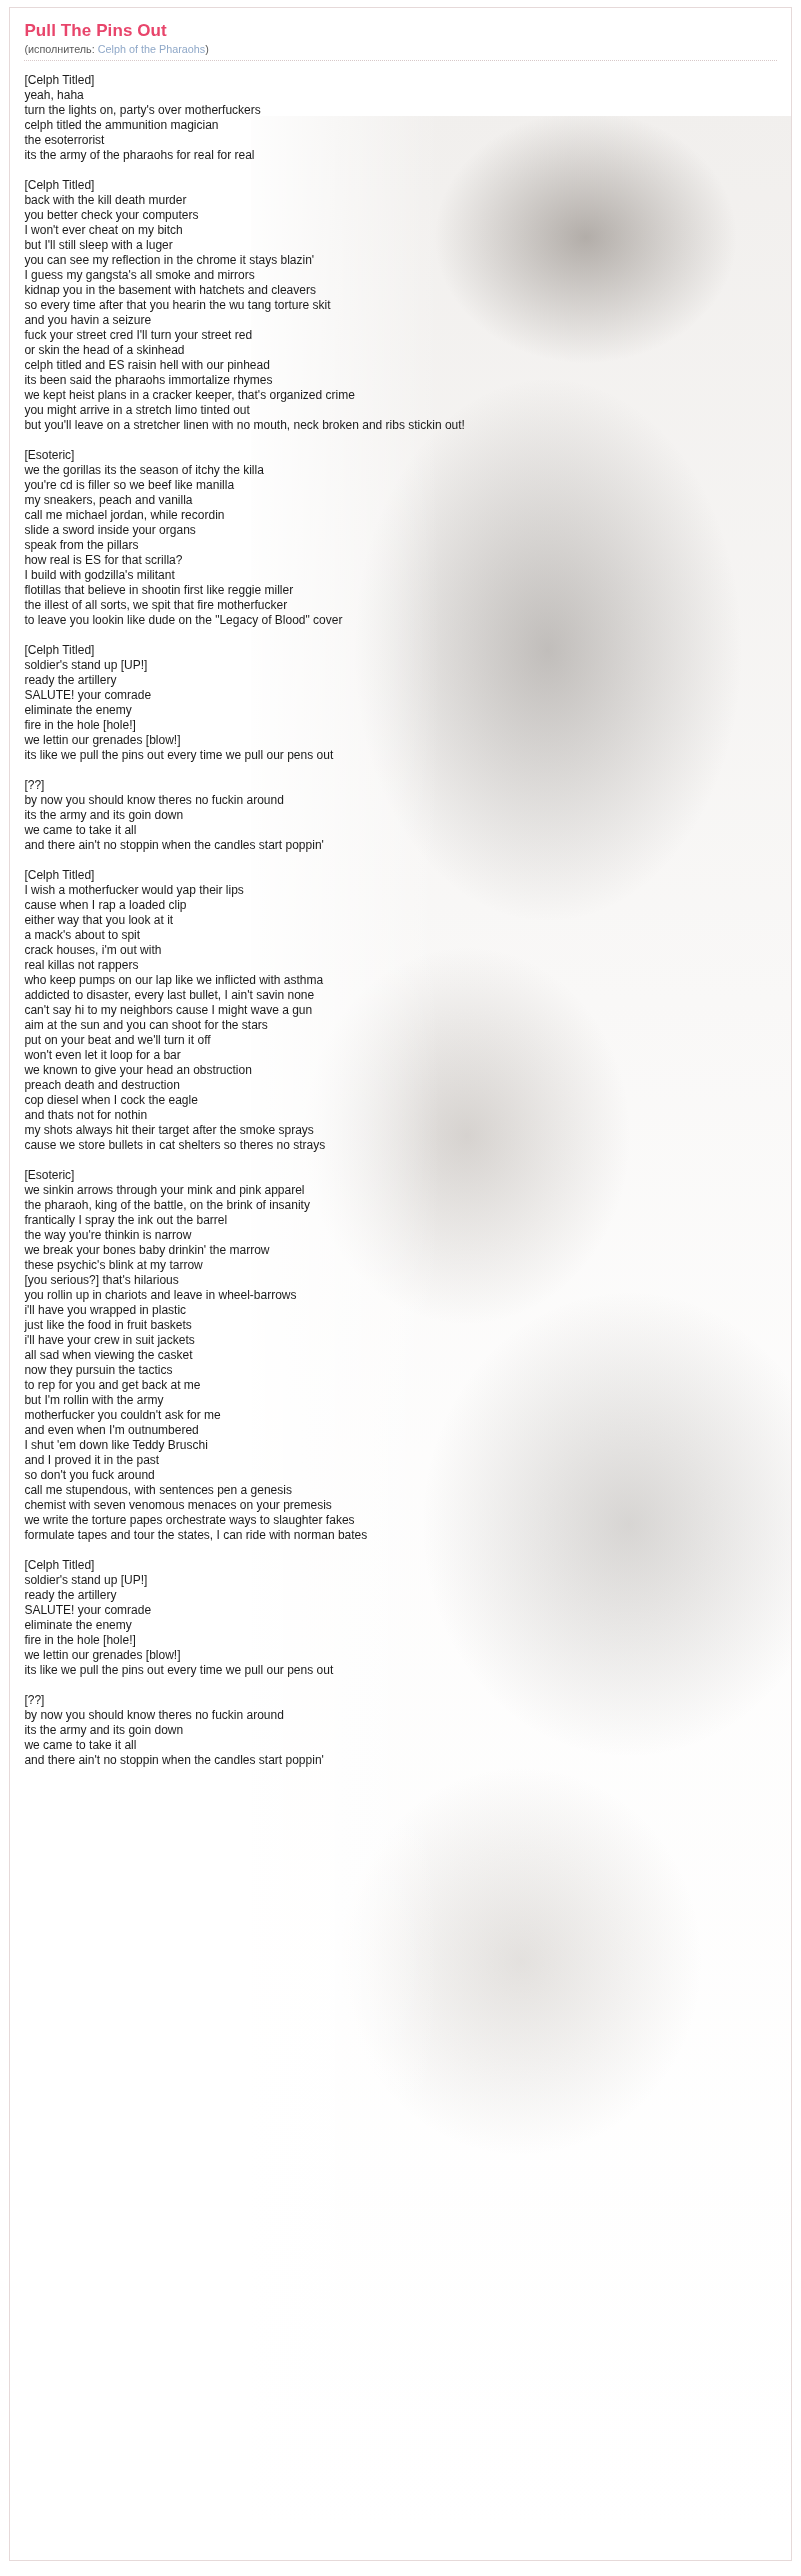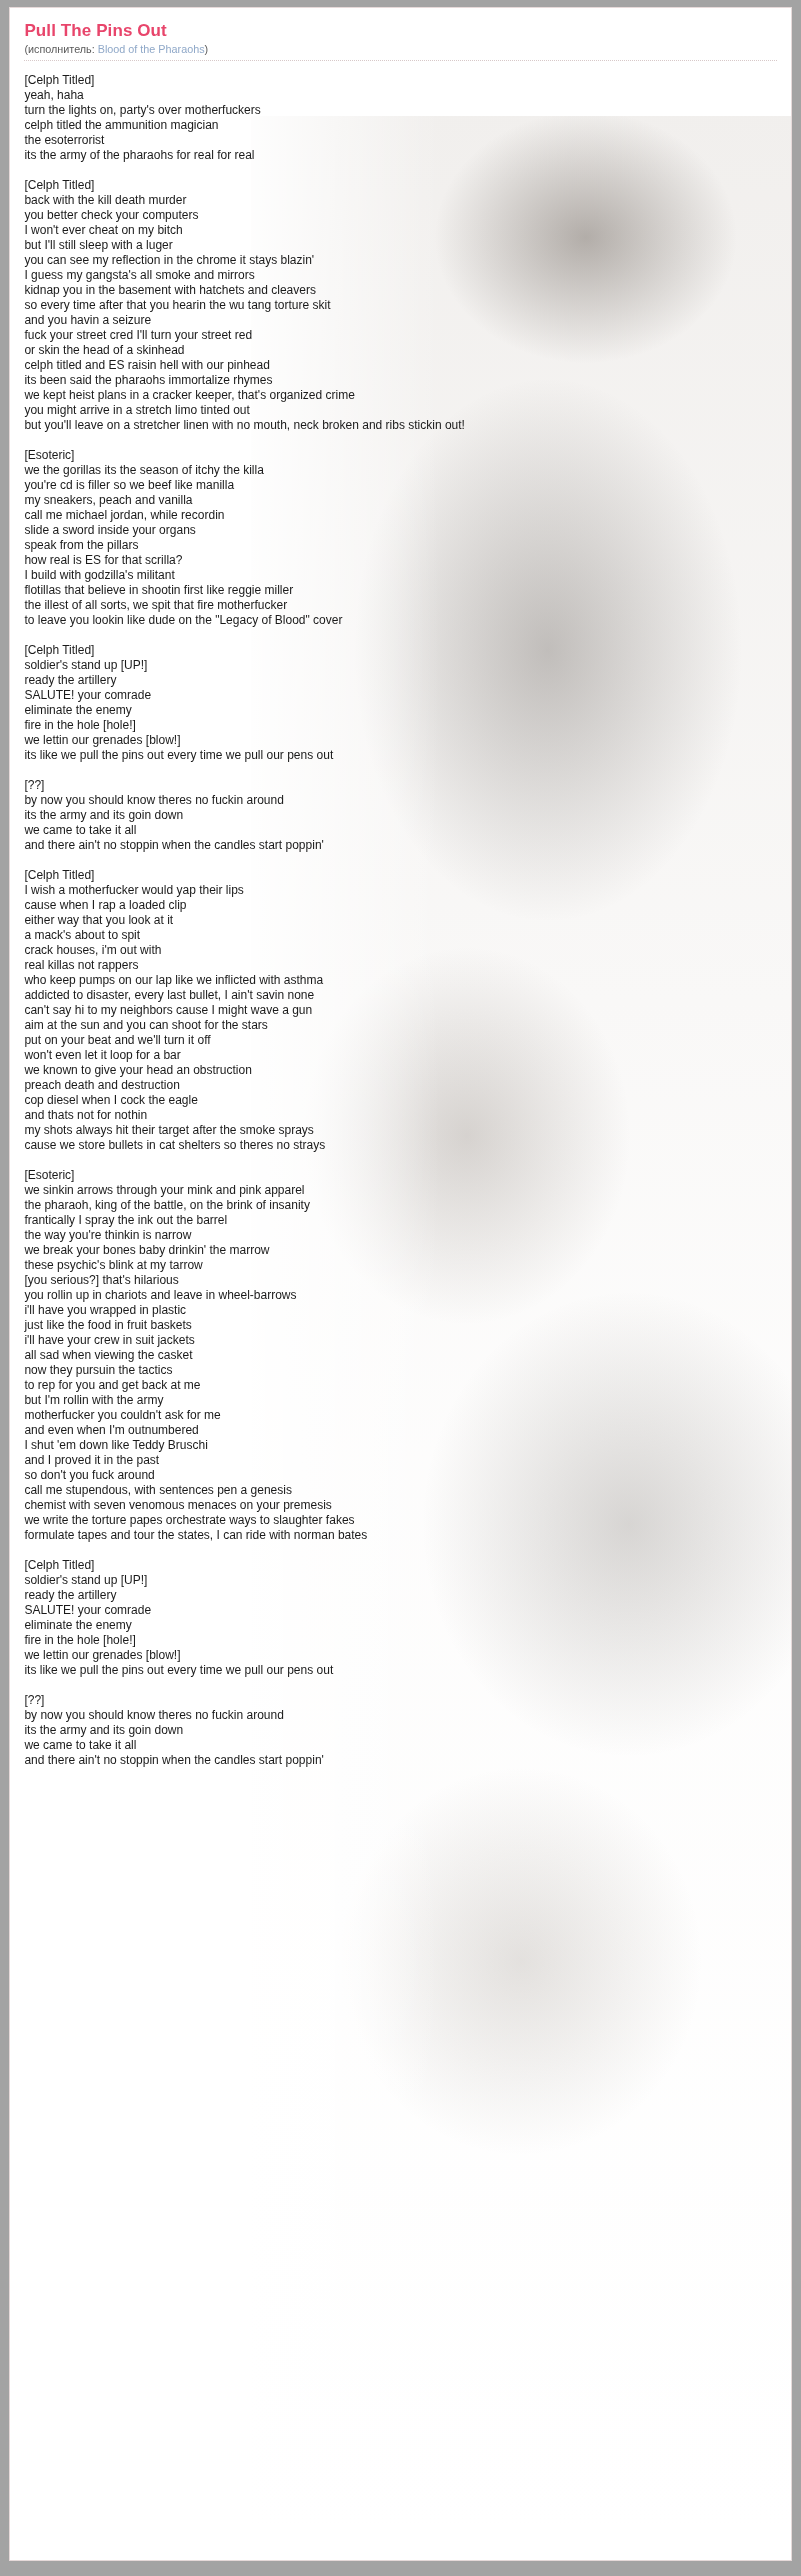--- a/index.html
+++ b/index.html
@@ -10,21 +10,21 @@
   body {
     width: 801px;
     font-family: "Liberation Sans", sans-serif;
   }
   .page {
     position: relative;
     width: 801px;
     min-height: 2576px;
     box-sizing: border-box;
     padding: 7.2px 9px 9px 9px;
-    background: #a3a3a3;
+    background: #ffffff;
   }
   .sheet {
     position: relative;
     background: #ffffff;
     border: 0.9px solid #e6d9d9;
     min-height: 2554px;
     box-sizing: border-box;
     padding: 12.6px 14.4px 18px 14.4px;
     overflow: hidden;
   }
@@ -84,21 +84,21 @@
   }
 </style>
 </head>
 <body>
 
 <div class="page">
   <div class="sheet">
     <div class="bg-photo"></div>
     <div class="content">
       <h1 class="song-title">Pull The Pins Out</h1>
-      <div class="artist-line"><span>(исполнитель:</span> <a class="artist-link" href="#">Blood of the Pharaohs</a><span class="paren">)</span></div>
+      <div class="artist-line"><span>(исполнитель:</span> <a class="artist-link" href="#">Celph of the Pharaohs</a><span class="paren">)</span></div>
       <div class="lyrics">[Celph Titled]
 yeah, haha
 turn the lights on, party's over motherfuckers
 celph titled the ammunition magician
 the esoterrorist
 its the army of the pharaohs for real for real
 
 [Celph Titled]
 back with the kill death murder
 you better check your computers

